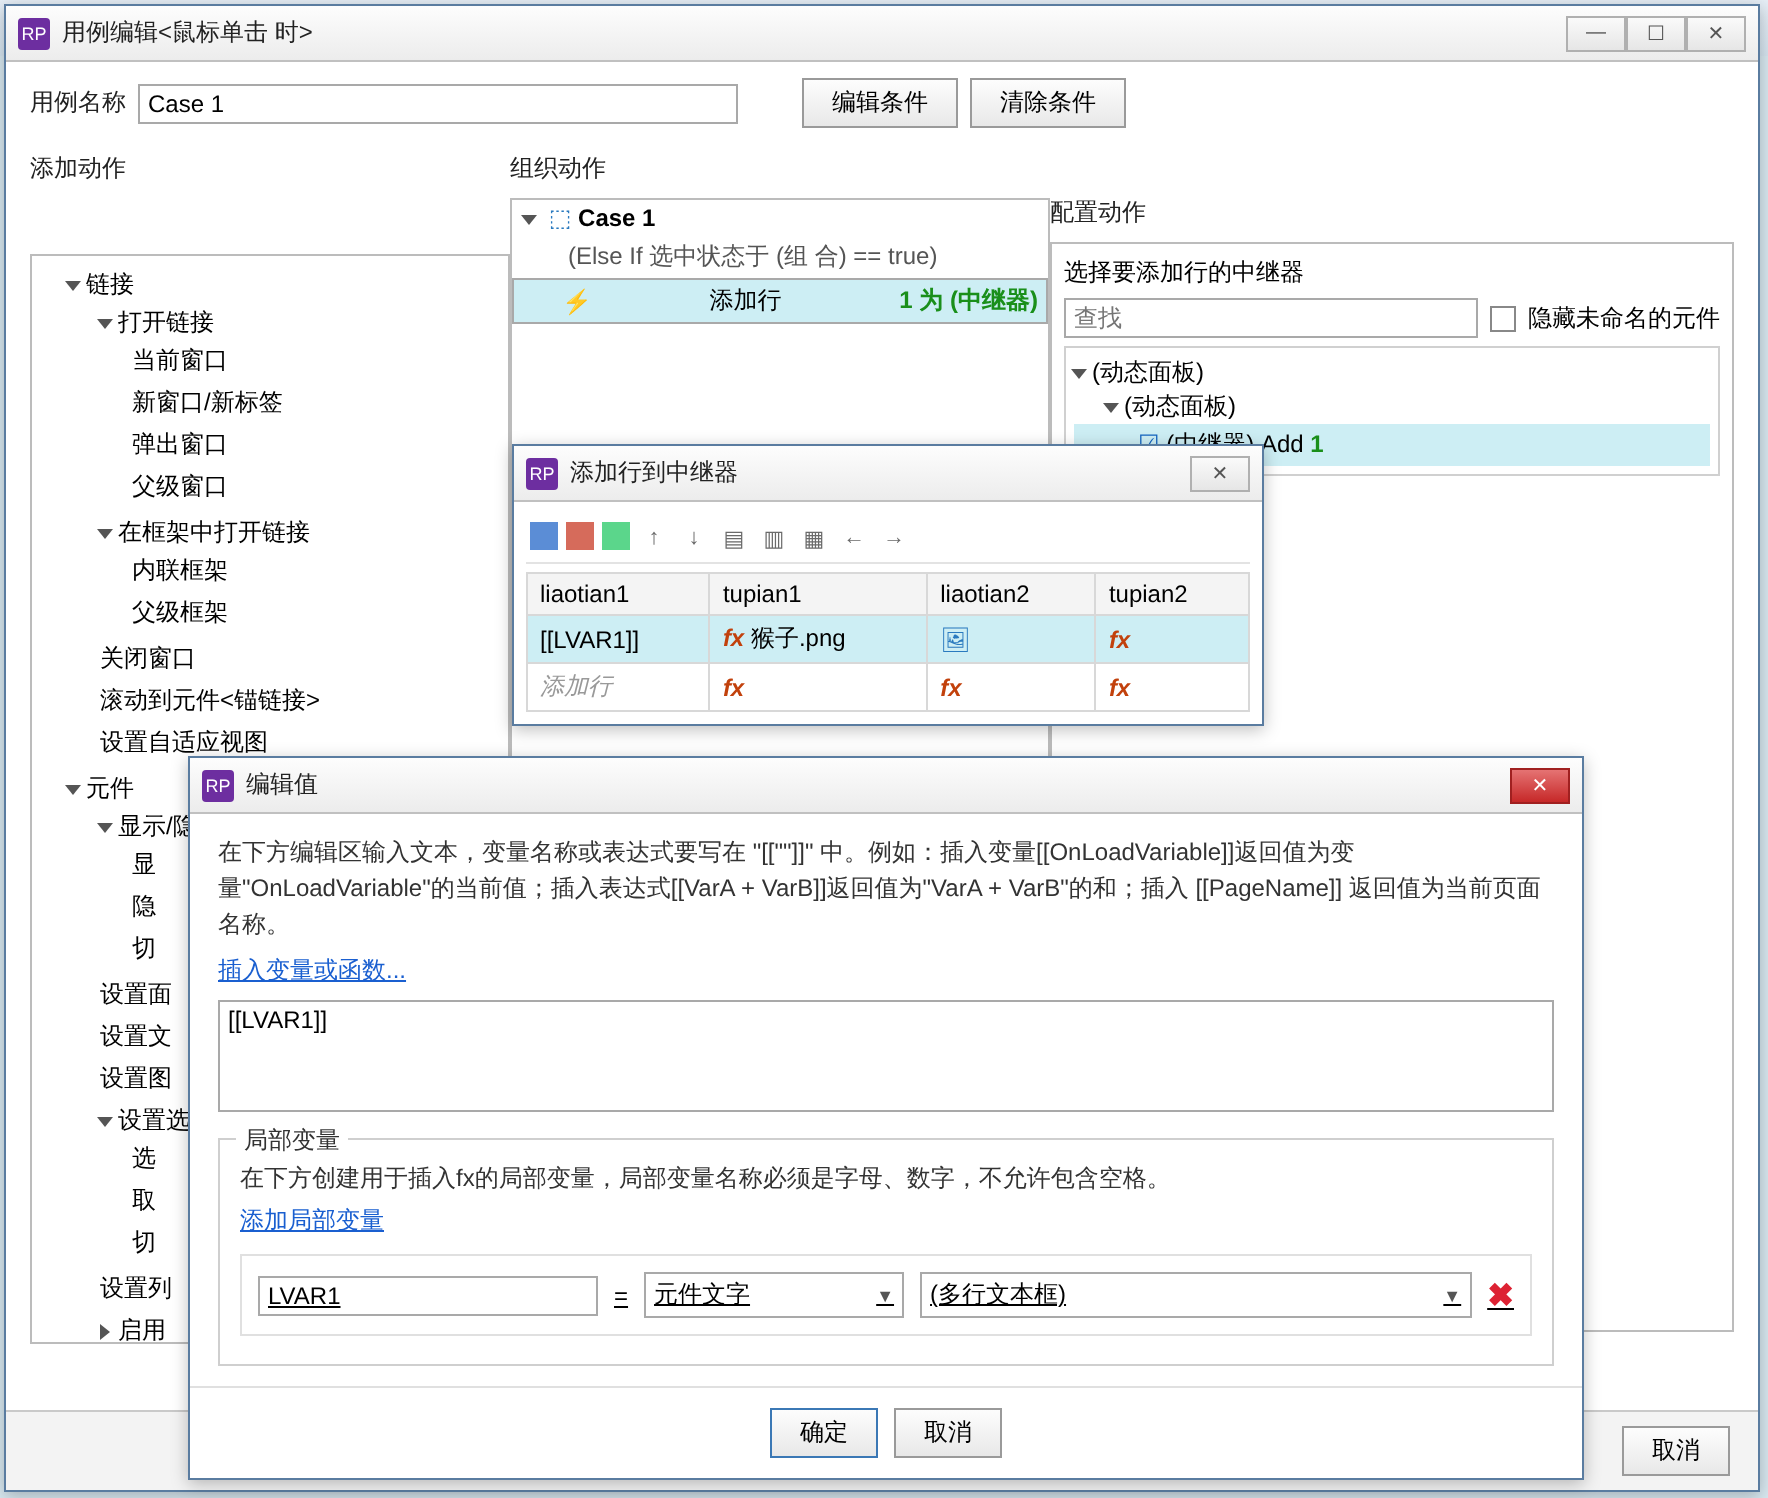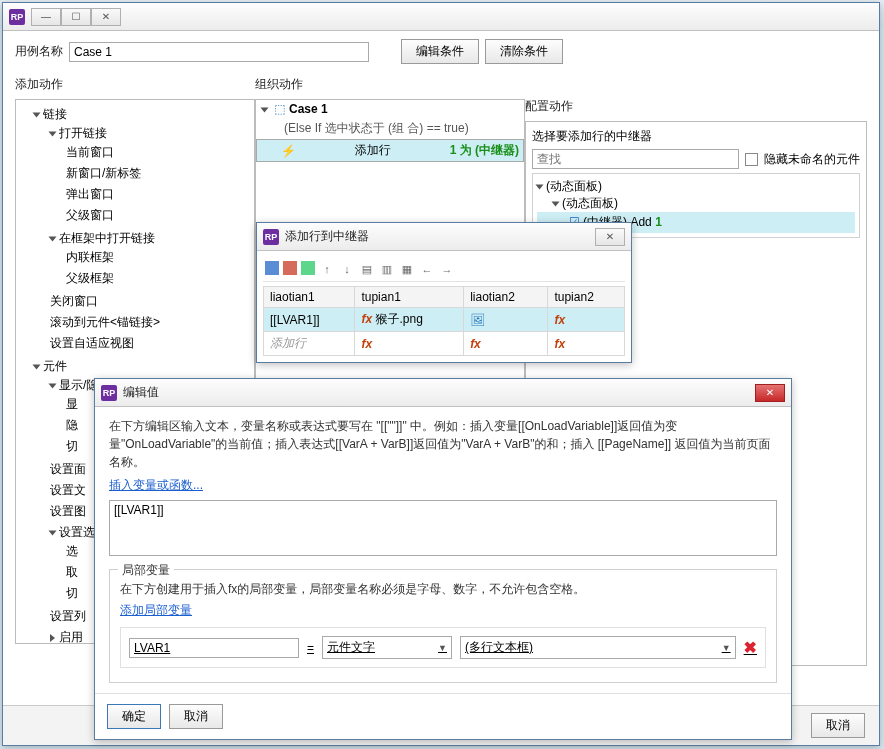--- a/index.html
+++ b/index.html
@@ -1,36 +1,36 @@
 <!DOCTYPE html>
 <html><head>
 <meta charset="utf-8">
 <style>
   * { box-sizing: border-box; font-family: "Microsoft YaHei", "SimSun", sans-serif; font-size: 12px; }
   body { margin: 0; background: #d8e8f0; width: 884px; height: 749px; overflow: hidden; position: relative; }
   .window { position: absolute; background: #fff; border: 1px solid #5a7ca0; box-shadow: 0 2px 8px rgba(0,0,0,.25); }
   .titlebar { display: flex; align-items: center; height: 28px; background: linear-gradient(#fdfdfd,#ececec); border-bottom: 1px solid #c0c0c0; padding: 0 6px; }
-  .titlebar .rp { width:16px;height:16px;background:#6d2ea0;color:#fff;font-size:9px;font-weight:bold;display:flex;align-items:center;justify-content:center;margin-right:6px;border-radius:2px;}
+  .titlebar .rp { width:16px;height:16px;background:#6d2ea0;color:#fff;font-size:9px;font-weight:normal;display:flex;align-items:center;justify-content:center;margin-right:6px;border-radius:2px;}
   .titlebar .ttl { flex:1; color:#222; }
   .winbtns { display:flex; gap:0; }
   .winbtn { width:30px;height:18px;border:1px solid #b0b0b0;background:linear-gradient(#fafafa,#e6e6e6);display:flex;align-items:center;justify-content:center;font-size:10px;color:#555;}
   .winbtn.close{color:#555;}
   .winbtn.red{background:linear-gradient(#e57373,#c62828);color:#fff;border-color:#a02020;}
   .panel-row { display:flex; gap:6px; padding:8px 12px; align-items:center;}
   .label { color:#222; }
   input[type=text],textarea,.txtbox{border:1px solid #a9a9a9;padding:2px 4px;background:#fff;font-size:12px;}
   .btn{border:1px solid #9a9a9a;background:linear-gradient(#fdfdfd,#e8e8e8);padding:3px 14px;cursor:default;}
   .btn.primary{border-color:#3b78b5;}
   .section-h{color:#222;padding:4px 0 6px 0;}
   .cols3{display:flex;gap:0;padding:0 12px 8px 12px;}
   .cols3 > div{border:0;}
   .col-a{width:240px;}
   .col-b{width:270px;}
   .col-c{flex:1;margin-top:22px;}
-  .tree{border:1px solid #bcbcbc;height:545px;overflow:auto;padding:4px 2px;background:#fff;}
+  .tree{border:1px solid #bcbcbc;height:545px;overflow:auto;padding:4px 2px;background:#fff;margin-top:28px;}
   .tree ul{list-style:none;margin:0;padding:0 0 0 16px;}
   .tree li{padding:2px 0;white-space:nowrap;}
   .tri{display:inline-block;width:0;height:0;border-top:4px solid transparent;border-bottom:4px solid transparent;border-left:5px solid #555;margin-right:4px;vertical-align:middle;}
   .tri.open{transform:rotate(90deg);}
   .orgbox{border:1px solid #bcbcbc;background:#fff;height:545px;}
   .case-ln{padding:2px 6px;}
   .case-ln.sel{background:#cdeef4;}
   .green{color:#1a8f1a;font-weight:bold;}
   .cfgbox{border:1px solid #bcbcbc;background:#fff;height:545px;padding:6px;}
   .srch{display:flex;align-items:center;gap:6px;margin:4px 0;}
@@ -57,32 +57,33 @@
   .dlg2 .body{padding:10px 14px;}
   .help{color:#333;line-height:1.5;}
   .link{color:#1a5fd0;text-decoration:underline;}
   .bigtext{width:100%;height:56px;resize:none;overflow-y:scroll;}
   .fs{border:1px solid #cfcfcf;padding:10px 10px 14px 10px;margin-top:10px;position:relative;}
   .fs .lg{position:absolute;top:-8px;left:8px;background:#fff;padding:0 4px;color:#333;}
   .varrow{display:flex;align-items:center;gap:8px;margin-top:8px;border:1px solid #e0e0e0;padding:8px;text-decoration:underline;}
   .sel{border:1px solid #a9a9a9;background:#fff;padding:2px 4px;display:flex;align-items:center;justify-content:space-between;}
   .caret{font-size:9px;color:#555;}
   .delx{color:#d23; font-weight:bold; font-size:16px;}
-  .btnrow{display:flex;justify-content:flex-start;gap:8px;padding:10px 12px;border-top:1px solid #e0e0e0;}
+  .btnrow{display:flex;justify-content:center;gap:8px;padding:10px 12px;border-top:1px solid #e0e0e0;}
   .bottombar{position:absolute;left:0;right:0;bottom:0;height:40px;background:#f3f3f3;border-top:1px solid #c9c9c9;display:flex;justify-content:flex-end;align-items:center;padding:0 14px;gap:8px;}
   .blurbg{position:absolute;left:0;top:0;right:0;height:28px;background:linear-gradient(#e6eef6,#d5e4ef);filter:blur(0.3px);}
 </style>
 </head>
 <body>
 
 <div class="blurbg"></div>
 
 <div class="window" style="left:2px;top:2px;width:878px;height:744px;">
   <div class="titlebar">
     <span class="rp">RP</span>
+    <span class="ttl">用例编辑&lt;鼠标单击 时&gt;</span>
     <div class="winbtns">
       <div class="winbtn">—</div>
       <div class="winbtn">☐</div>
       <div class="winbtn close">✕</div>
     </div>
   </div>
 
   <div class="panel-row">
     <span class="label">用例名称</span>
     <input type="text" style="width: 300px;" value="Case 1">

